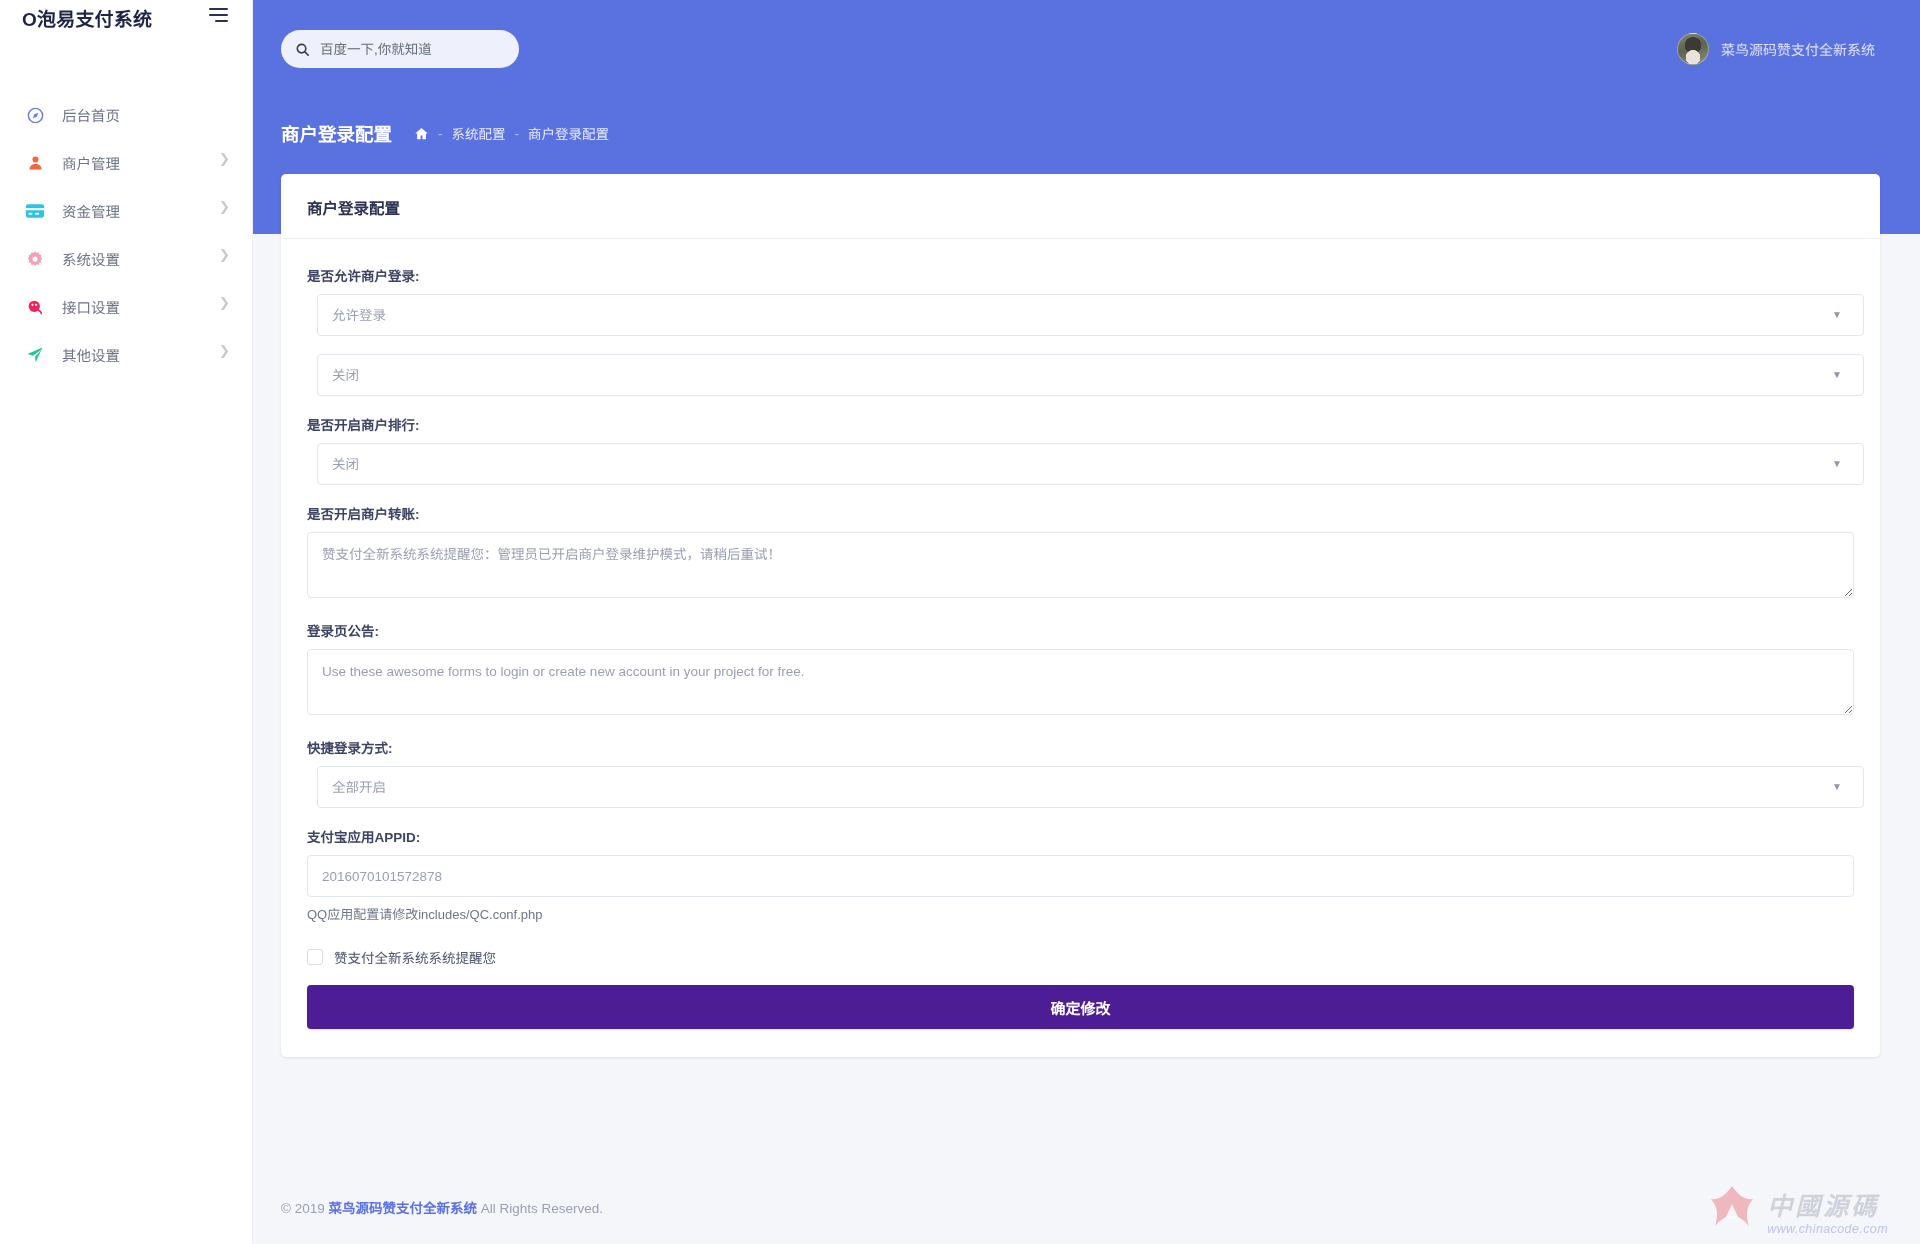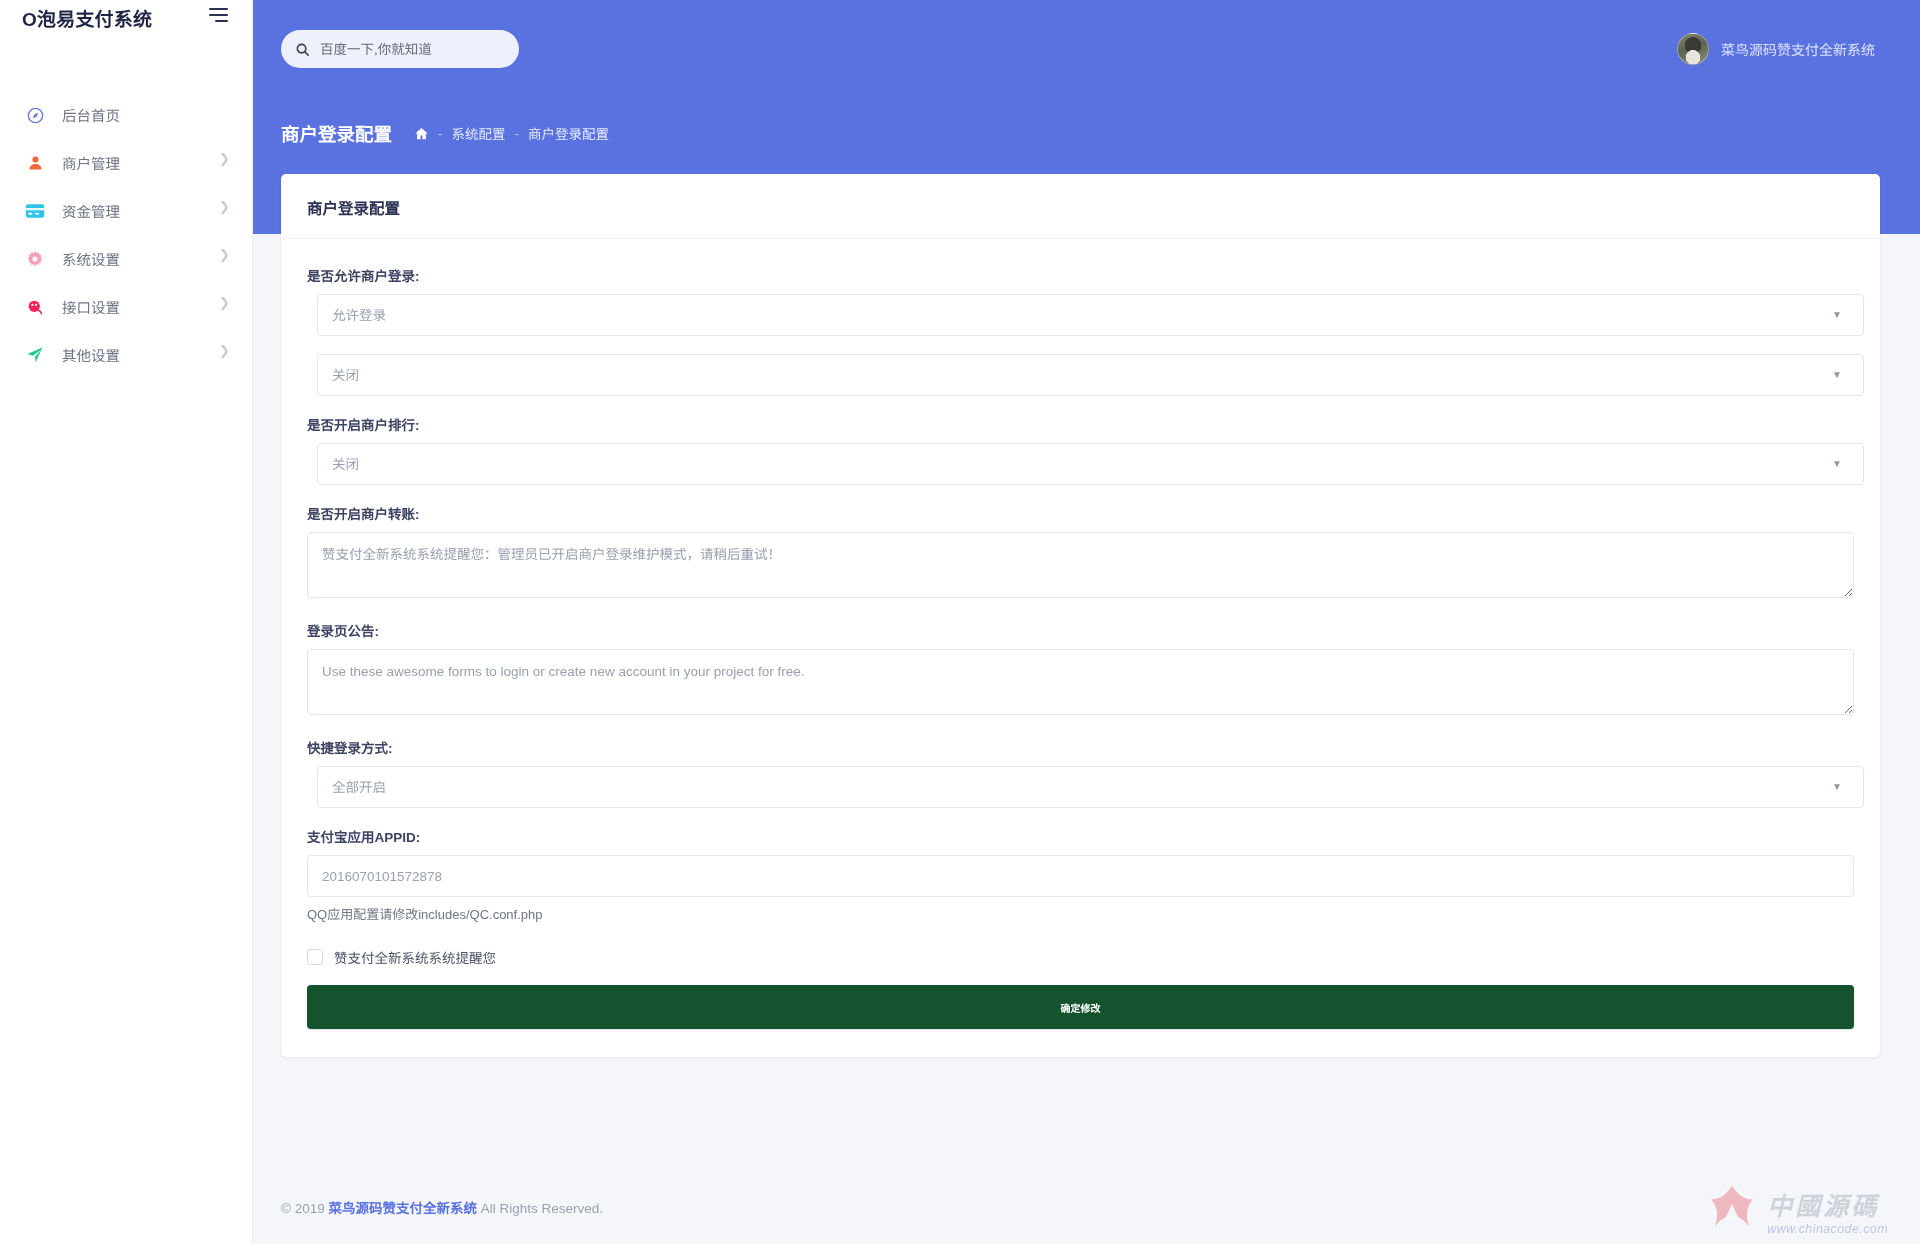--- a/index.html
+++ b/index.html
@@ -126,21 +126,21 @@
 
   .check-row { display: flex; align-items: center; gap: 11px; margin: 24px 0 18px 0; }
   .checkbox {
     width: 16px; height: 16px; border: 1px solid #d8dbe4; border-radius: 3px; background: #fff;
     cursor: pointer; flex: none;
   }
   .check-label { font-size: 13.5px; color: #4b5269; cursor: pointer; }
 
   .submit-btn {
     width: 100%; height: 44px; border: none; border-radius: 4px;
-    background: #14532d; color: #fff; font-size: 10px; font-weight: bold;
+    background: #4c1d95; color: #fff; font-size: 15px; font-weight: bold;
     cursor: pointer; font-family: "Liberation Sans", sans-serif;
     box-shadow: 0 1px 2px rgba(40,48,90,.15);
   }
 
   .footer {
     height: 74px; display: flex; align-items: center;
     padding: 0 40px 0 28px; position: relative;
   }
   .footer-text { font-size: 13.5px; color: #9aa0b0; }
   .footer-text b { color: #5a72e0; font-weight: bold; }

